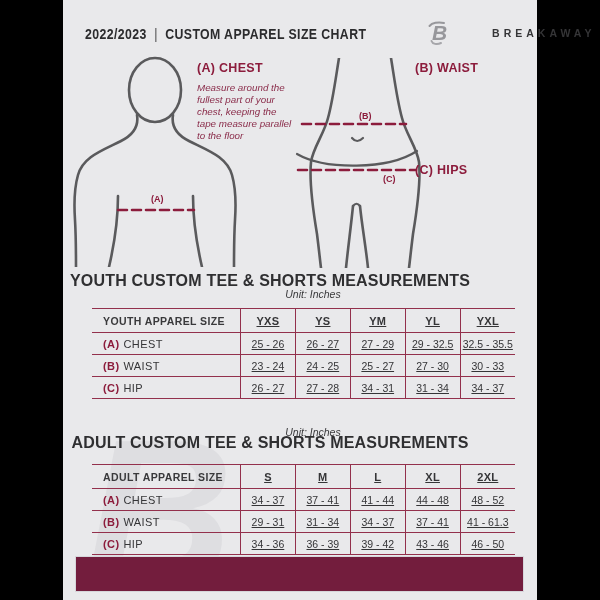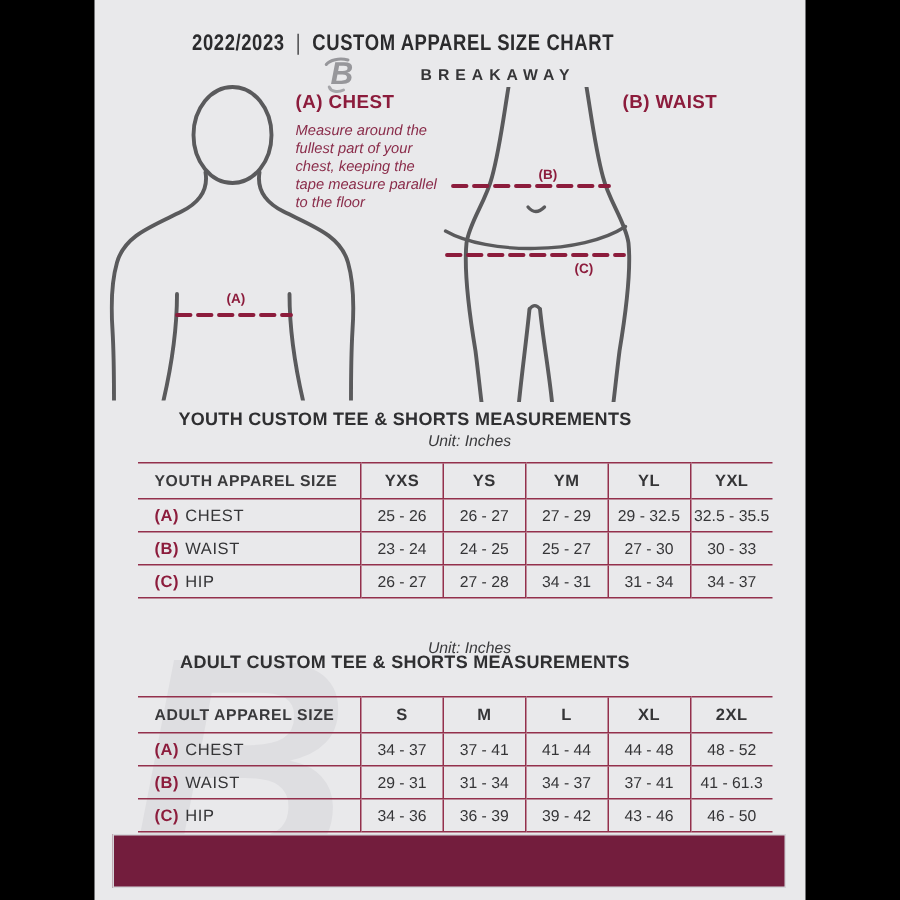--- a/index.html
+++ b/index.html
@@ -2,21 +2,21 @@
 <html><head>
 <meta charset="utf-8">
 <style>
   html,body{margin:0;padding:0;}
   body{width:600px;height:600px;background:#000;font-family:"Liberation Sans",sans-serif;overflow:hidden;}
   .frame{width:600px;height:600px;background:#000;position:relative;}
   .page{position:absolute;left:63px;top:0;width:474px;height:600px;background:#e9e9eb;}
 
   
   .topbar{position:absolute;left:0;top:20px;width:474px;padding:0 22px;box-sizing:border-box;
-          display:flex;justify-content:space-between;align-items:center;flex-direction:column;}
+          display:flex;justify-content:space-between;align-items:center;}
   .doc-title{font-weight:bold;font-size:15px;color:#2b2b2d;letter-spacing:.5px;white-space:nowrap;
              transform:scaleX(.82);transform-origin:left center;}
   .doc-title .sep{margin:0 9px;font-weight:normal;color:#4a4a4c;}
   .brand{display:flex;align-items:center;gap:7px;}
   .brand-name{font-weight:bold;font-size:10.5px;letter-spacing:4px;color:#353537;margin-left:33px;}
   .logo-wrap{position:relative;width:24px;height:26px;}
   .logo-b{position:absolute;left:4px;top:0;font-size:21px;font-weight:bold;font-style:italic;
           color:#97979b;line-height:26px;}
   .logo-swoosh{position:absolute;left:0;top:0;}
 
@@ -29,33 +29,33 @@
   .marker{position:absolute;font-size:9px;font-weight:bold;color:#8c1c3c;}
   .g-block{position:absolute;}
   .g-head{font-size:12.5px;font-weight:bold;color:#8c1c3c;letter-spacing:.3px;margin:0 0 7px 0;}
   .g-body{font-size:9.8px;line-height:12px;font-style:italic;color:#8a2c4a;white-space:pre-line;margin:0;}
   .g-chest{left:134px;top:6px;width:110px;}
   .g-waist{left:352px;top:6px;width:120px;}
   .g-hips{left:352px;top:108px;width:120px;}
 
   
   .tbl-title{position:absolute;left:0;width:414px;text-align:center;font-weight:bold;
-             font-size:12px;color:#2f2f31;letter-spacing:.2px;}
+             font-size:16px;color:#2f2f31;letter-spacing:.2px;}
   .tbl-unit{position:absolute;left:0;width:474px;text-align:center;font-style:italic;
             font-size:10.5px;color:#3a3a3c;padding-left:13px;}
   table.size-table{position:absolute;left:29px;width:423px;border-collapse:collapse;table-layout:fixed;}
   .size-table tr{height:22px;}
   .size-table tr.head{height:24px;}
   .size-table th,.size-table td{border-top:1.4px solid #93304c;border-bottom:1.4px solid #93304c;
       font-size:10.5px;color:#353537;text-align:center;padding:0;}
   .size-table th{font-weight:bold;font-size:11px;letter-spacing:.3px;}
   .size-table .lbl{width:137px;text-align:left;padding-left:11px;letter-spacing:.4px;}
   .size-table th.lbl{font-weight:bold;font-size:10.5px;color:#39393b;}
   .size-table td.lbl{font-size:11px;}
-  .size-table th+th,.size-table td+td{border-left:1.2px solid #93304c;}
+  .size-table th+th,.size-table td+td{border-left:1.2px solid #93304c;text-decoration:underline;}
   .pfx{color:#8c1c3c;font-weight:bold;margin-right:4px;}
   .youth-title{top:272px;} .youth-unit{top:288px;} .youth-table{top:308px;}
   .adult-title{top:434px;} .adult-unit{top:426px;} .adult-table{top:441px;margin-top:23px;}
 
   
   .watermark{position:absolute;left:22px;top:408px;font-size:205px;line-height:1;font-weight:bold;
              font-style:italic;color:#dedee1;z-index:0;pointer-events:none;}
   .content-layer{position:relative;z-index:1;width:100%;height:100%;}
   .footer-bar{position:absolute;left:12px;top:556px;width:449px;height:36px;background:#731d3d;
               border:1px solid #d6d6da;box-sizing:border-box;z-index:2;}
@@ -119,20 +119,21 @@
           <path class="thin" d="M63,148 Q66.5,143.5 70,148"></path>
         </svg>
         <span class="marker" style="left:296px;top:56px;">(B)</span>
         <span class="marker" style="left:320px;top:119px;">(C)</span>
 
         <div class="g-block g-waist">
           <p class="g-head">(B) WAIST</p>
         </div>
 
         <div class="g-block g-hips">
+          <p class="g-head">(C) HIPS</p>
         </div>
       </div>
 
       <div class="tbl-title youth-title">YOUTH CUSTOM TEE &amp; SHORTS MEASUREMENTS</div>
       <div class="tbl-unit youth-unit">Unit: Inches</div>
       <table class="size-table youth-table">
         <tbody>
             <tr class="head">
           <th class="lbl">YOUTH APPAREL SIZE</th>
           <th>YXS</th>

